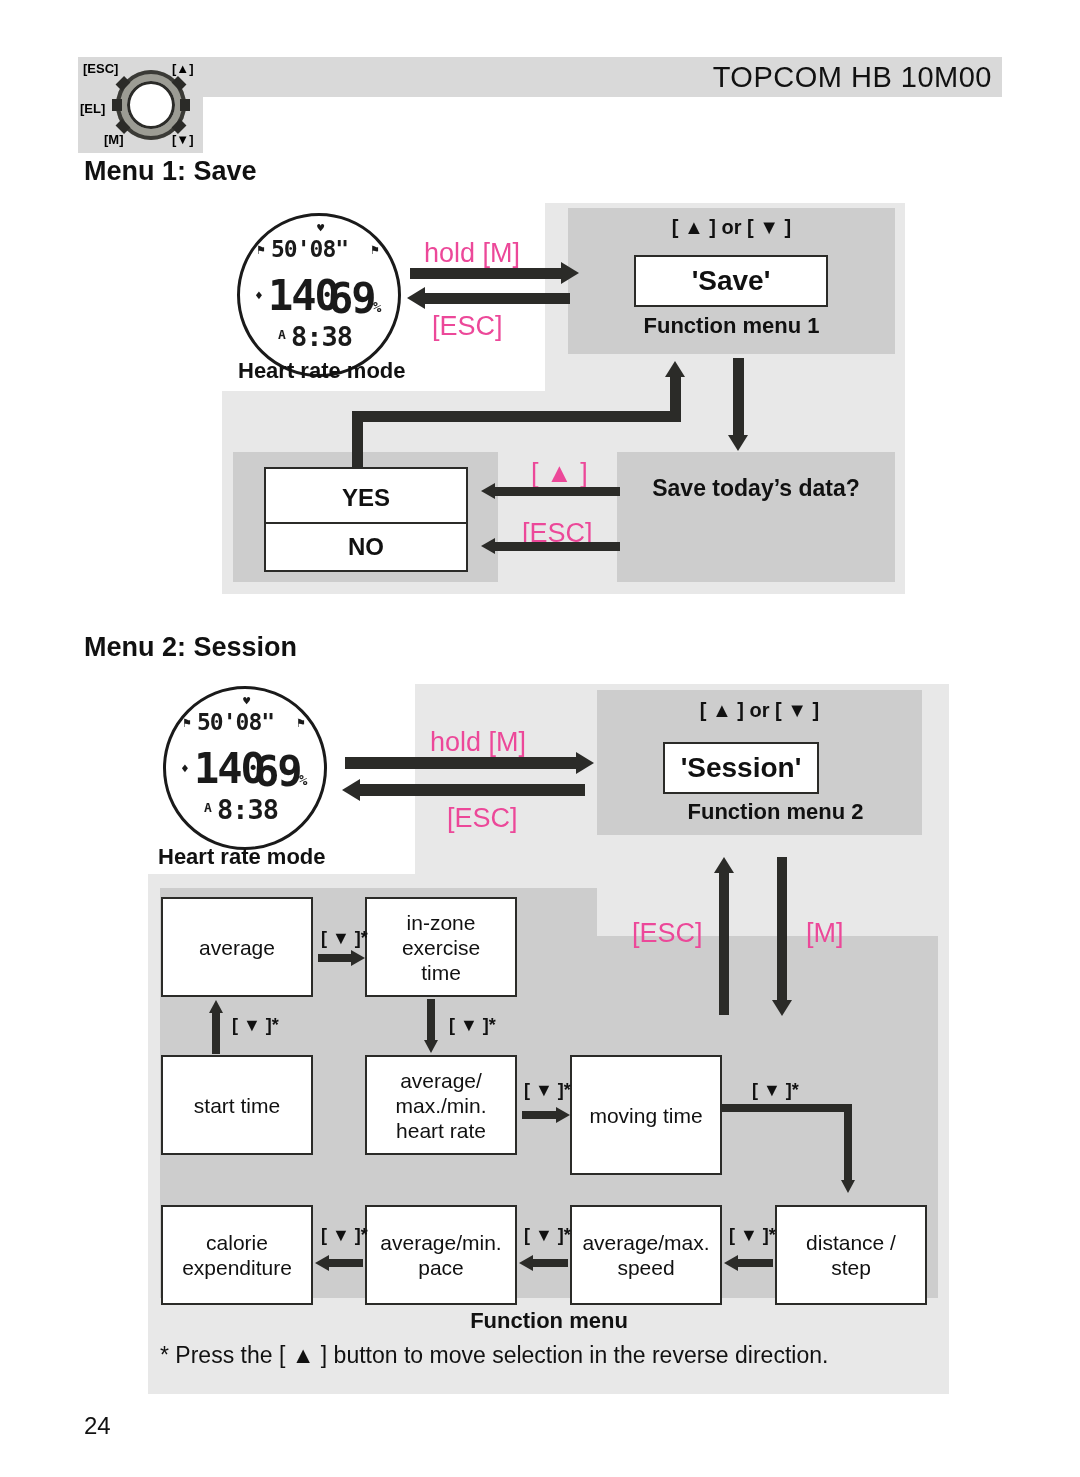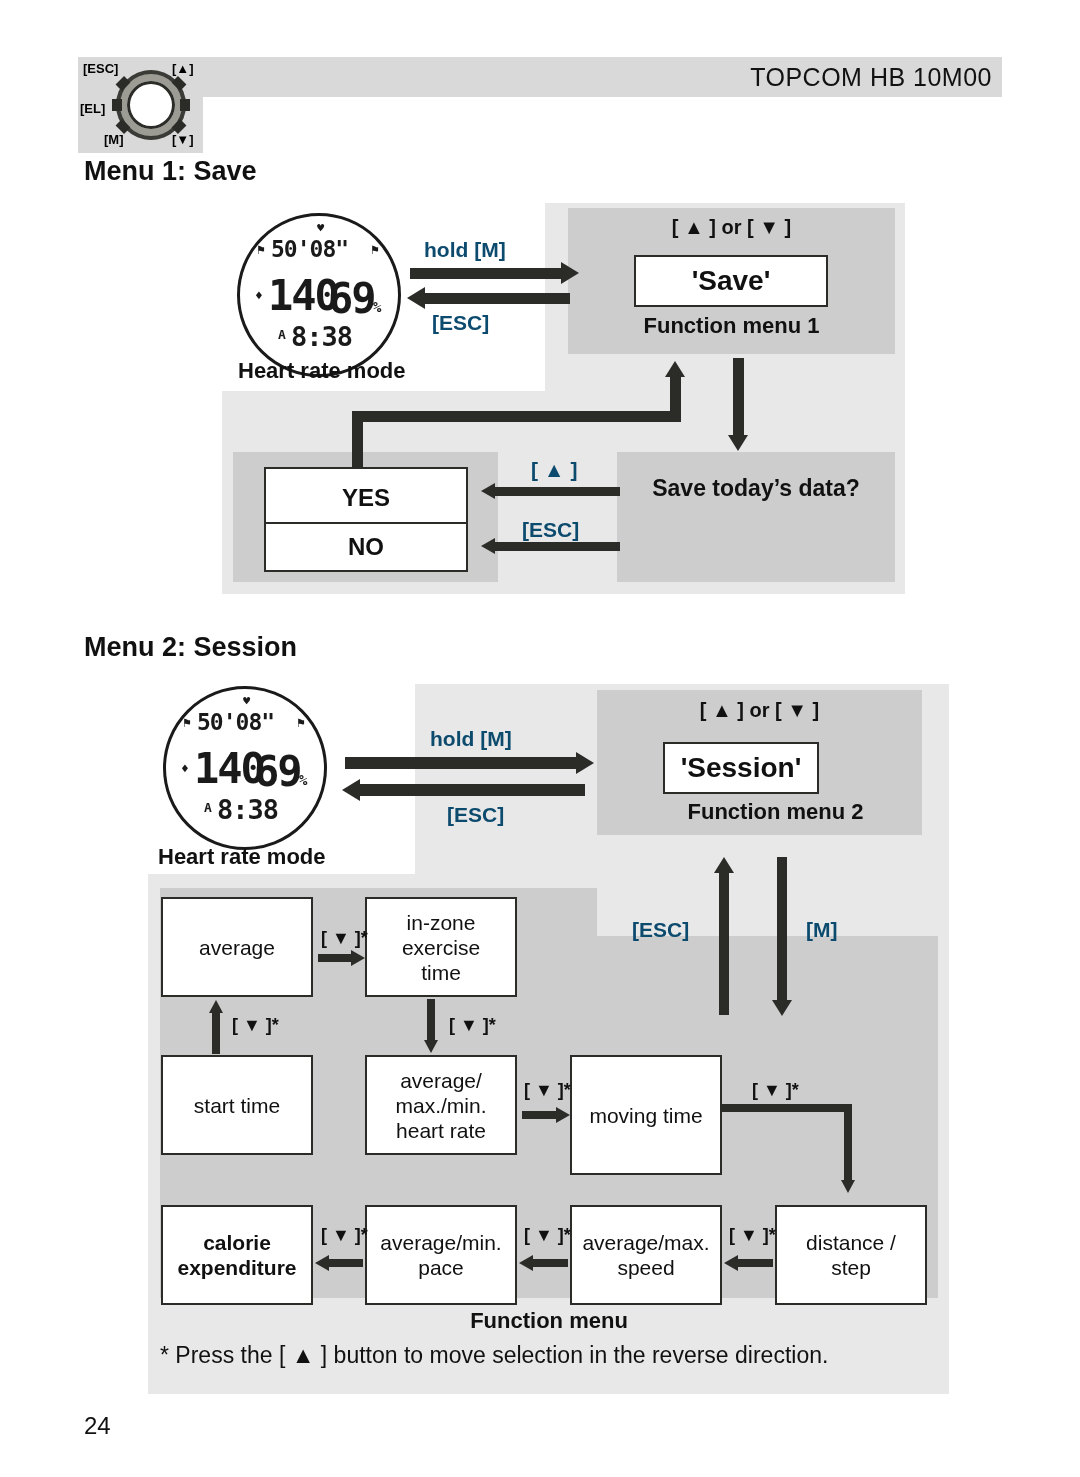--- a/index.html
+++ b/index.html
@@ -18,21 +18,21 @@
   .abs { position: absolute; }
 
   
   #header-bar {
     left: 78px; top: 57px; width: 924px; height: 40px;
     background: #d9d9d9;
   }
   #header-title {
     left: 560px; top: 58px; width: 432px; height: 38px;
     text-align: right;
-    font-size: 25px;
+    font-size: 29px;
     font-weight: normal;
     letter-spacing: 0.5px;
     line-height: 38px;
     color: #111;
   }
 
   
   #watch-keys {
     left: 78px; top: 57px; width: 125px; height: 96px;
     background: #d9d9d9;
@@ -124,21 +124,21 @@
     text-align: center;
     font-size: 21px;
     line-height: 25px;
     color: #111;
   }
   #fb-duration      { left: 161px; top: 897px; width: 152px; height: 100px; }
   #fb-inzone        { left: 365px; top: 897px; width: 152px; height: 100px; }
   #fb-starttime     { left: 161px; top: 1055px; width: 152px; height: 100px; }
   #fb-avghr         { left: 365px; top: 1055px; width: 152px; height: 100px; }
   #fb-movingtime    { left: 570px; top: 1055px; width: 152px; height: 120px; }
-  #fb-calorie       { left: 161px; top: 1205px; width: 152px; height: 100px; font-weight: bold; }
+  #fb-calorie       { left: 161px; top: 1205px; width: 152px; height: 100px; }
   #fb-avgminpace    { left: 365px; top: 1205px; width: 152px; height: 100px; }
   #fb-avgmaxspeed   { left: 570px; top: 1205px; width: 152px; height: 100px; }
   #fb-distancestep  { left: 775px; top: 1205px; width: 152px; height: 100px; }
 
   
   .caption {
     font-weight: bold;
     color: #111;
     white-space: nowrap;
   }
@@ -149,21 +149,21 @@
   #cap-funcmenu { left: 160px; top: 1308px; width: 778px; text-align: center; font-size: 22px; }
   #cap-question { left: 617px; top: 475px; width: 278px; text-align: center; font-size: 23px; }
 
   .arrowsel {
     font-size: 20px; font-weight: bold; color: #111; white-space: nowrap;
   }
   #sel-m1 { left: 568px; top: 216px; width: 327px; text-align: center; }
   #sel-m2 { left: 597px; top: 699px; width: 325px; text-align: center; }
 
   .keycap {
-    font-size: 21px; font-weight: bold; color: #0c4a6e; white-space: nowrap;
+    font-size: 27px; font-weight: normal; color: #ec4899; white-space: nowrap;
   }
   #lbl-hold-m-1 { left: 424px; top: 238px; }
   #lbl-esc-1    { left: 432px; top: 311px; }
   #lbl-hold-m-2 { left: 430px; top: 727px; }
   #lbl-esc-2    { left: 447px; top: 803px; }
   #lbl-up-1     { left: 531px; top: 458px; }
   #lbl-esc-2b   { left: 522px; top: 518px; }
   #lbl-esc-col  { left: 632px; top: 918px; }
   #lbl-m-col    { left: 806px; top: 918px; }
 

